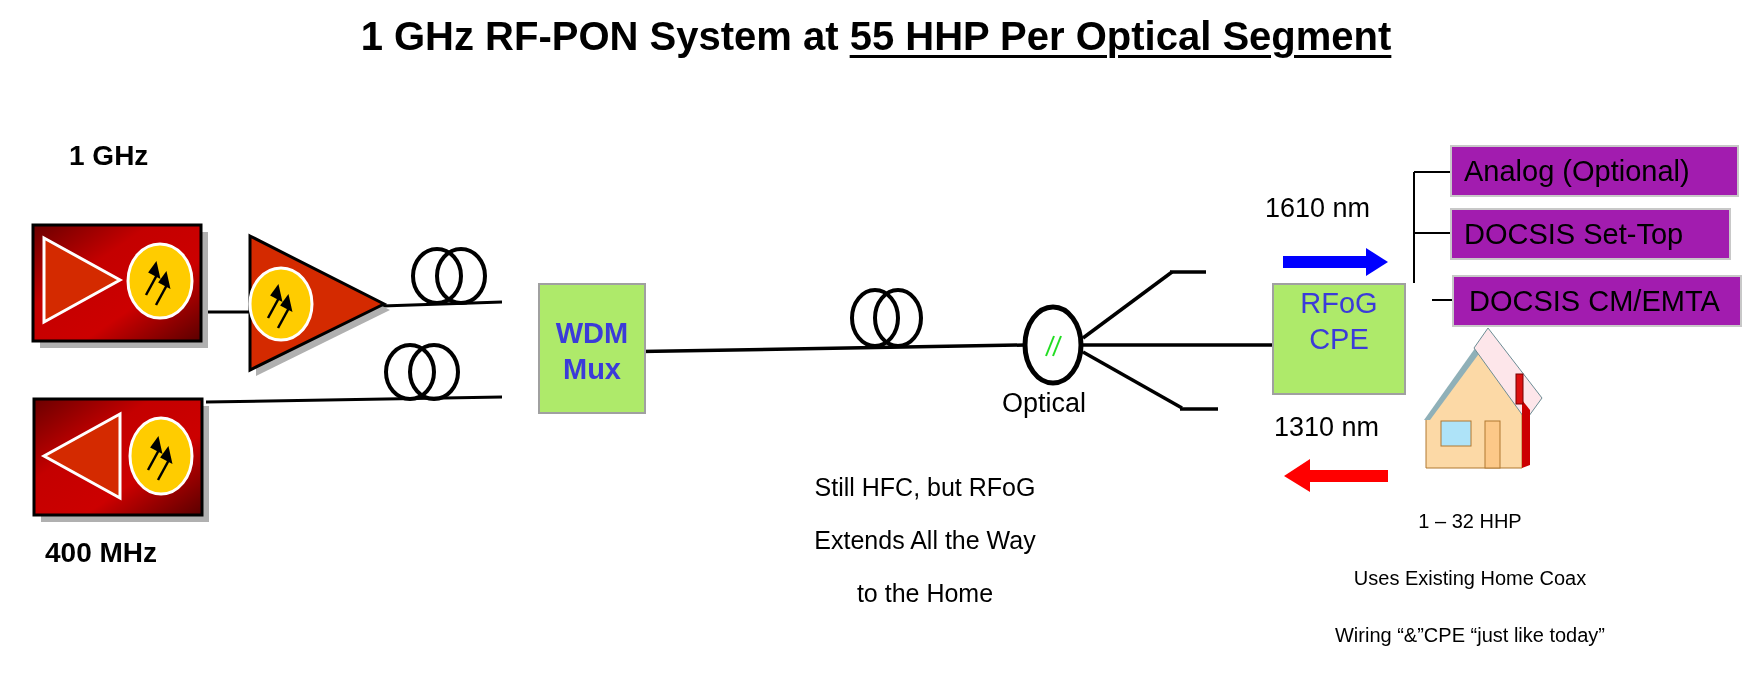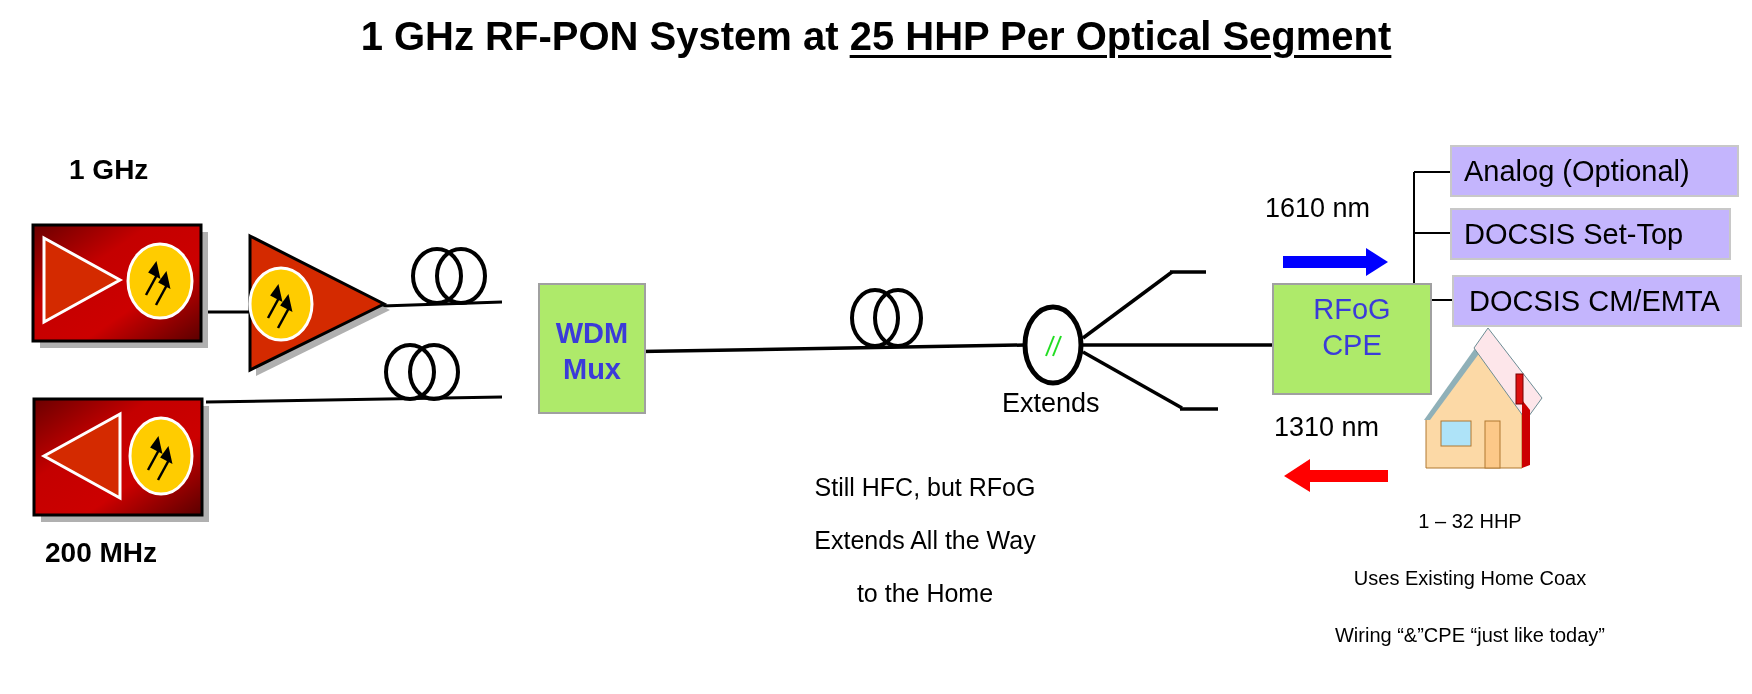--- a/index.html
+++ b/index.html
@@ -3,29 +3,29 @@
 <meta charset="utf-8">
 <style>
   html, body { margin: 0; padding: 0; background: #ffffff; }
   body { width: 1752px; height: 694px; position: relative; overflow: hidden; font-family: "Liberation Sans", sans-serif; color: #000; }
   .abs { position: absolute; }
   .title { left: 0; width: 1752px; top: 14px; text-align: center; font-size: 40px; font-weight: bold; }
   .title .u { text-decoration: underline; text-decoration-thickness: 3px; text-underline-offset: 5px; }
   .lbl-bold { font-weight: bold; font-size: 28px; }
   .lbl { font-size: 27px; }
   .note { font-size: 25px; text-align: center; line-height: 53px; }
-  .box-white { background: #c4b5fd; border: 2px solid #c8c8c8; font-size: 29px; padding-left: 12px; box-sizing: border-box; white-space: nowrap; line-height: 1; display: flex; align-items: center; }
+  .box-white { background: #a21caf; border: 2px solid #c8c8c8; font-size: 29px; padding-left: 12px; box-sizing: border-box; white-space: nowrap; line-height: 1; display: flex; align-items: center; }
   .green-box { background: #aeea6a; border: 2px solid #a0a0a0; box-sizing: border-box; color: #3b3bd9; text-align: center; }
   svg { position: absolute; left: 0; top: 0; }
 </style>
 </head>
 <body>
 
 <div class="abs title">
-  <span>1 GHz RF-PON System at </span><span class="u">25 HHP Per Optical Segment</span>
+  <span>1 GHz RF-PON System at </span><span class="u">55 HHP Per Optical Segment</span>
 </div>
 
 <svg width="1752" height="694" viewBox="0 0 1752 694">
   <defs>
     <linearGradient id="redGrad" x1="0" y1="0" x2="1" y2="1">
       <stop offset="0" stop-color="#6a0000"></stop>
       <stop offset="0.35" stop-color="#c40000"></stop>
       <stop offset="0.65" stop-color="#cc0000"></stop>
       <stop offset="1" stop-color="#5a0000"></stop>
     </linearGradient>
@@ -107,37 +107,37 @@
     <polygon points="1426,420 1488,338 1522,382 1522,468 1426,468" fill="#fcd9a6" stroke="#b07830" stroke-width="1"></polygon>
     <polygon points="1424,420 1488,330 1492,336 1430,420" fill="#8fb0b8"></polygon>
     <polygon points="1488,328 1542,398 1526,420 1474,348" fill="#fde6ea" stroke="#6c8c94" stroke-width="1"></polygon>
     <polygon points="1522,400 1530,410 1530,465 1522,468" fill="#cc0000"></polygon>
     <rect x="1516" y="374" width="7" height="30" fill="#dd1010" stroke="#700" stroke-width="1"></rect>
     <rect x="1441" y="421" width="30" height="25" fill="#aee3f8" stroke="#b07830" stroke-width="1"></rect>
     <rect x="1485" y="421" width="15" height="47" fill="#fcc888" stroke="#b07830" stroke-width="1"></rect>
   </g>
 </svg>
 
-<div class="abs lbl-bold" style="left:69px; top:154px;">1 GHz</div>
-<div class="abs lbl-bold" style="left:45px; top:537px;">200 MHz</div>
+<div class="abs lbl-bold" style="left:69px; top:140px;">1 GHz</div>
+<div class="abs lbl-bold" style="left:45px; top:537px;">400 MHz</div>
 
 <div class="abs green-box" style="left:502px; top:283px; width:108px; height:131px; font-size:29px; font-weight:bold; padding-top:30px; line-height:36px;margin-left:36px;">
   <div>WDM</div>
   <div>Mux</div>
 </div>
 
-<div class="abs lbl" style="left:1002px; top:388px;">Extends</div>
+<div class="abs lbl" style="left:1002px; top:388px;">Optical</div>
 
 <div class="abs note" style="left:760px; top:461px; width:330px;">
   <div>Still HFC, but RFoG</div>
   <div>Extends All the Way</div>
   <div>to the Home</div>
 </div>
 
-<div class="abs green-box" style="left:1272px; top:283px; width:160px; height:112px; font-size:29px; padding-top:6px; line-height:36px;">
+<div class="abs green-box" style="left:1272px; top:283px; width:134px; height:112px; font-size:29px; line-height:36px;">
   <div>RFoG</div>
   <div>CPE</div>
 </div>
 
 <div class="abs lbl" style="left:1265px; top:193px;">1610 nm</div>
 <div class="abs lbl" style="left:1274px; top:412px;">1310 nm</div>
 
 <div class="abs box-white" style="left:1450px; top:145px; width:289px; height:52px;">
   <span>Analog (Optional)</span>
 </div>

